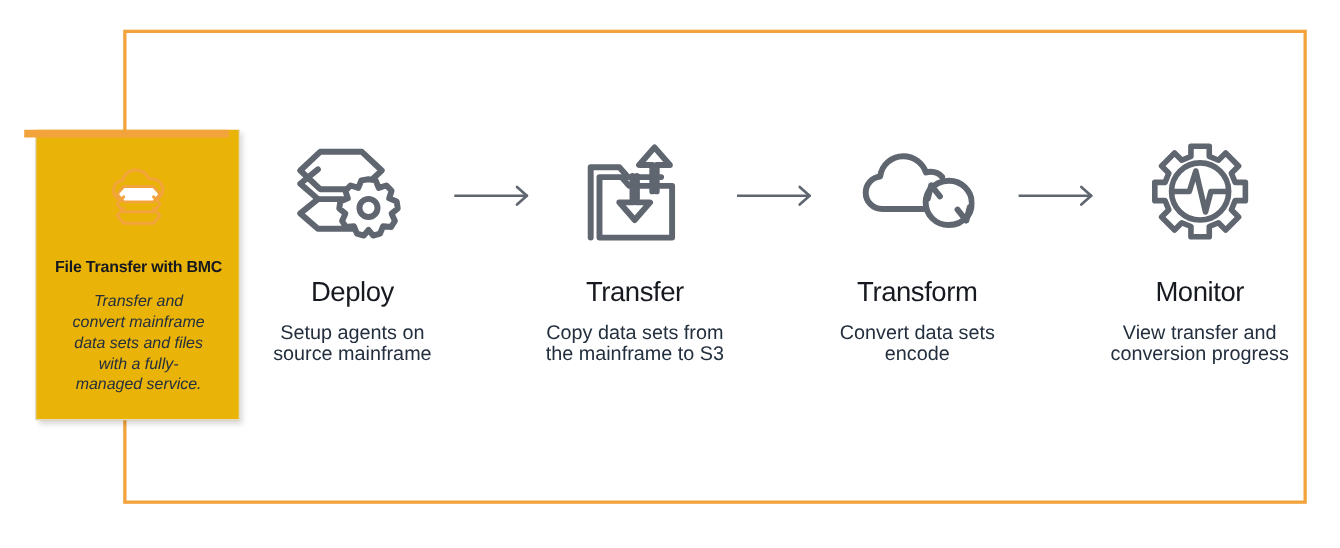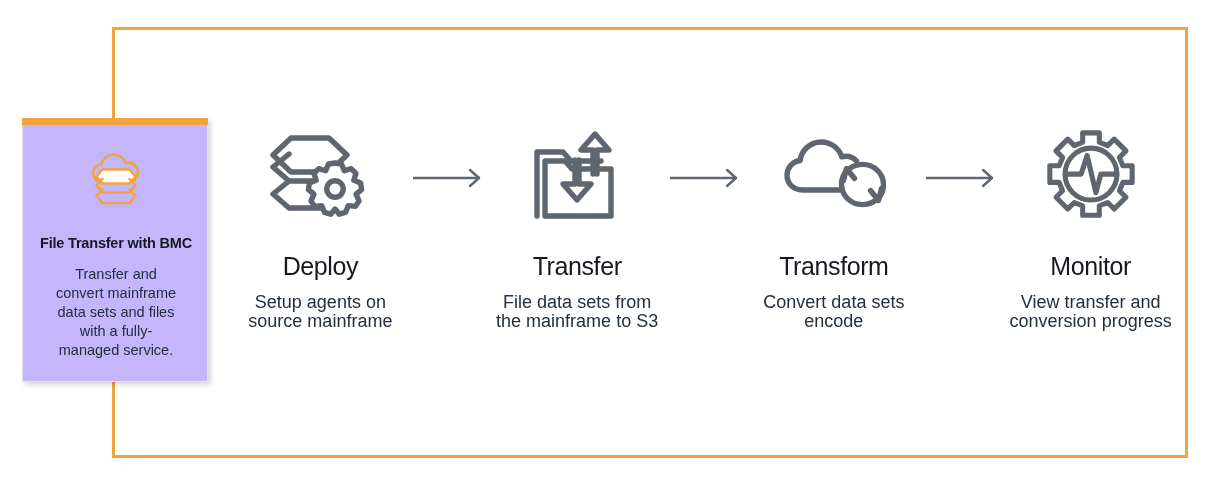--- a/index.html
+++ b/index.html
@@ -28,25 +28,25 @@
     width: 1076px;
     height: 431px;
     border: 3px solid #F2A33C;
     box-sizing: border-box;
     background: transparent;
   }
 
   
   #card {
     position: absolute;
-    left: 22px;
+    left: 32px;
     top: 118px;
     width: 186px;
     height: 264px;
-    background: #c4b5fd;
+    background: #eab308;
     box-sizing: border-box;
     border: 1px solid #e2e2e2;
     border-top: none;
     box-shadow: 3px 3px 5px rgba(0,0,0,0.16);
     z-index: 5;
   }
   #card-accent {
     position: absolute;
     left: 22px;
     top: 118px;
@@ -82,20 +82,21 @@
     letter-spacing: -0.2px;
     margin-top: 8px;
   }
   .card-body {
     font-size: 14.5px;
     line-height: 19px;
     color: #232f3e;
     text-align: center;
     margin-top: 14px;
     white-space: pre-line;
+    font-style: italic;
   }
 
   
   #steps {
     position: absolute;
     left: 228px;
     top: 130px;
     width: 955px;
     height: 240px;
     display: flex;
@@ -218,21 +219,21 @@
           <path d="M8 86 L8 22 L34 22 L42 31 L72 31"></path>
 
           <path d="M16 86 L16 31 L36 31 L43 39 L82 39 L82 86 Z" fill="#ffffff"></path>
 
           <path d="M68 44 L68 20 L80 20 L66 4 L52 20 L64 20 L64 44" fill="#ffffff"></path>
 
           <path d="M46 30 L46 54 L34 54 L48 70 L62 54 L50 54 L50 30" fill="#ffffff"></path>
         </svg>
       </div>
       <div class="step-title">Transfer</div>
-      <div class="step-desc">File data sets from
+      <div class="step-desc">Copy data sets from
 the mainframe to S3</div>
     </div>
 
     <div class="arrow">
       <svg width="72" height="24" viewBox="0 0 72 24" fill="none" stroke="#5F6670" stroke-width="2.4" stroke-linecap="round" stroke-linejoin="round">
         <path d="M0 12 L66 12"></path>
         <path d="M57 4 L66 12 L57 20"></path>
       </svg>
     </div>
 

